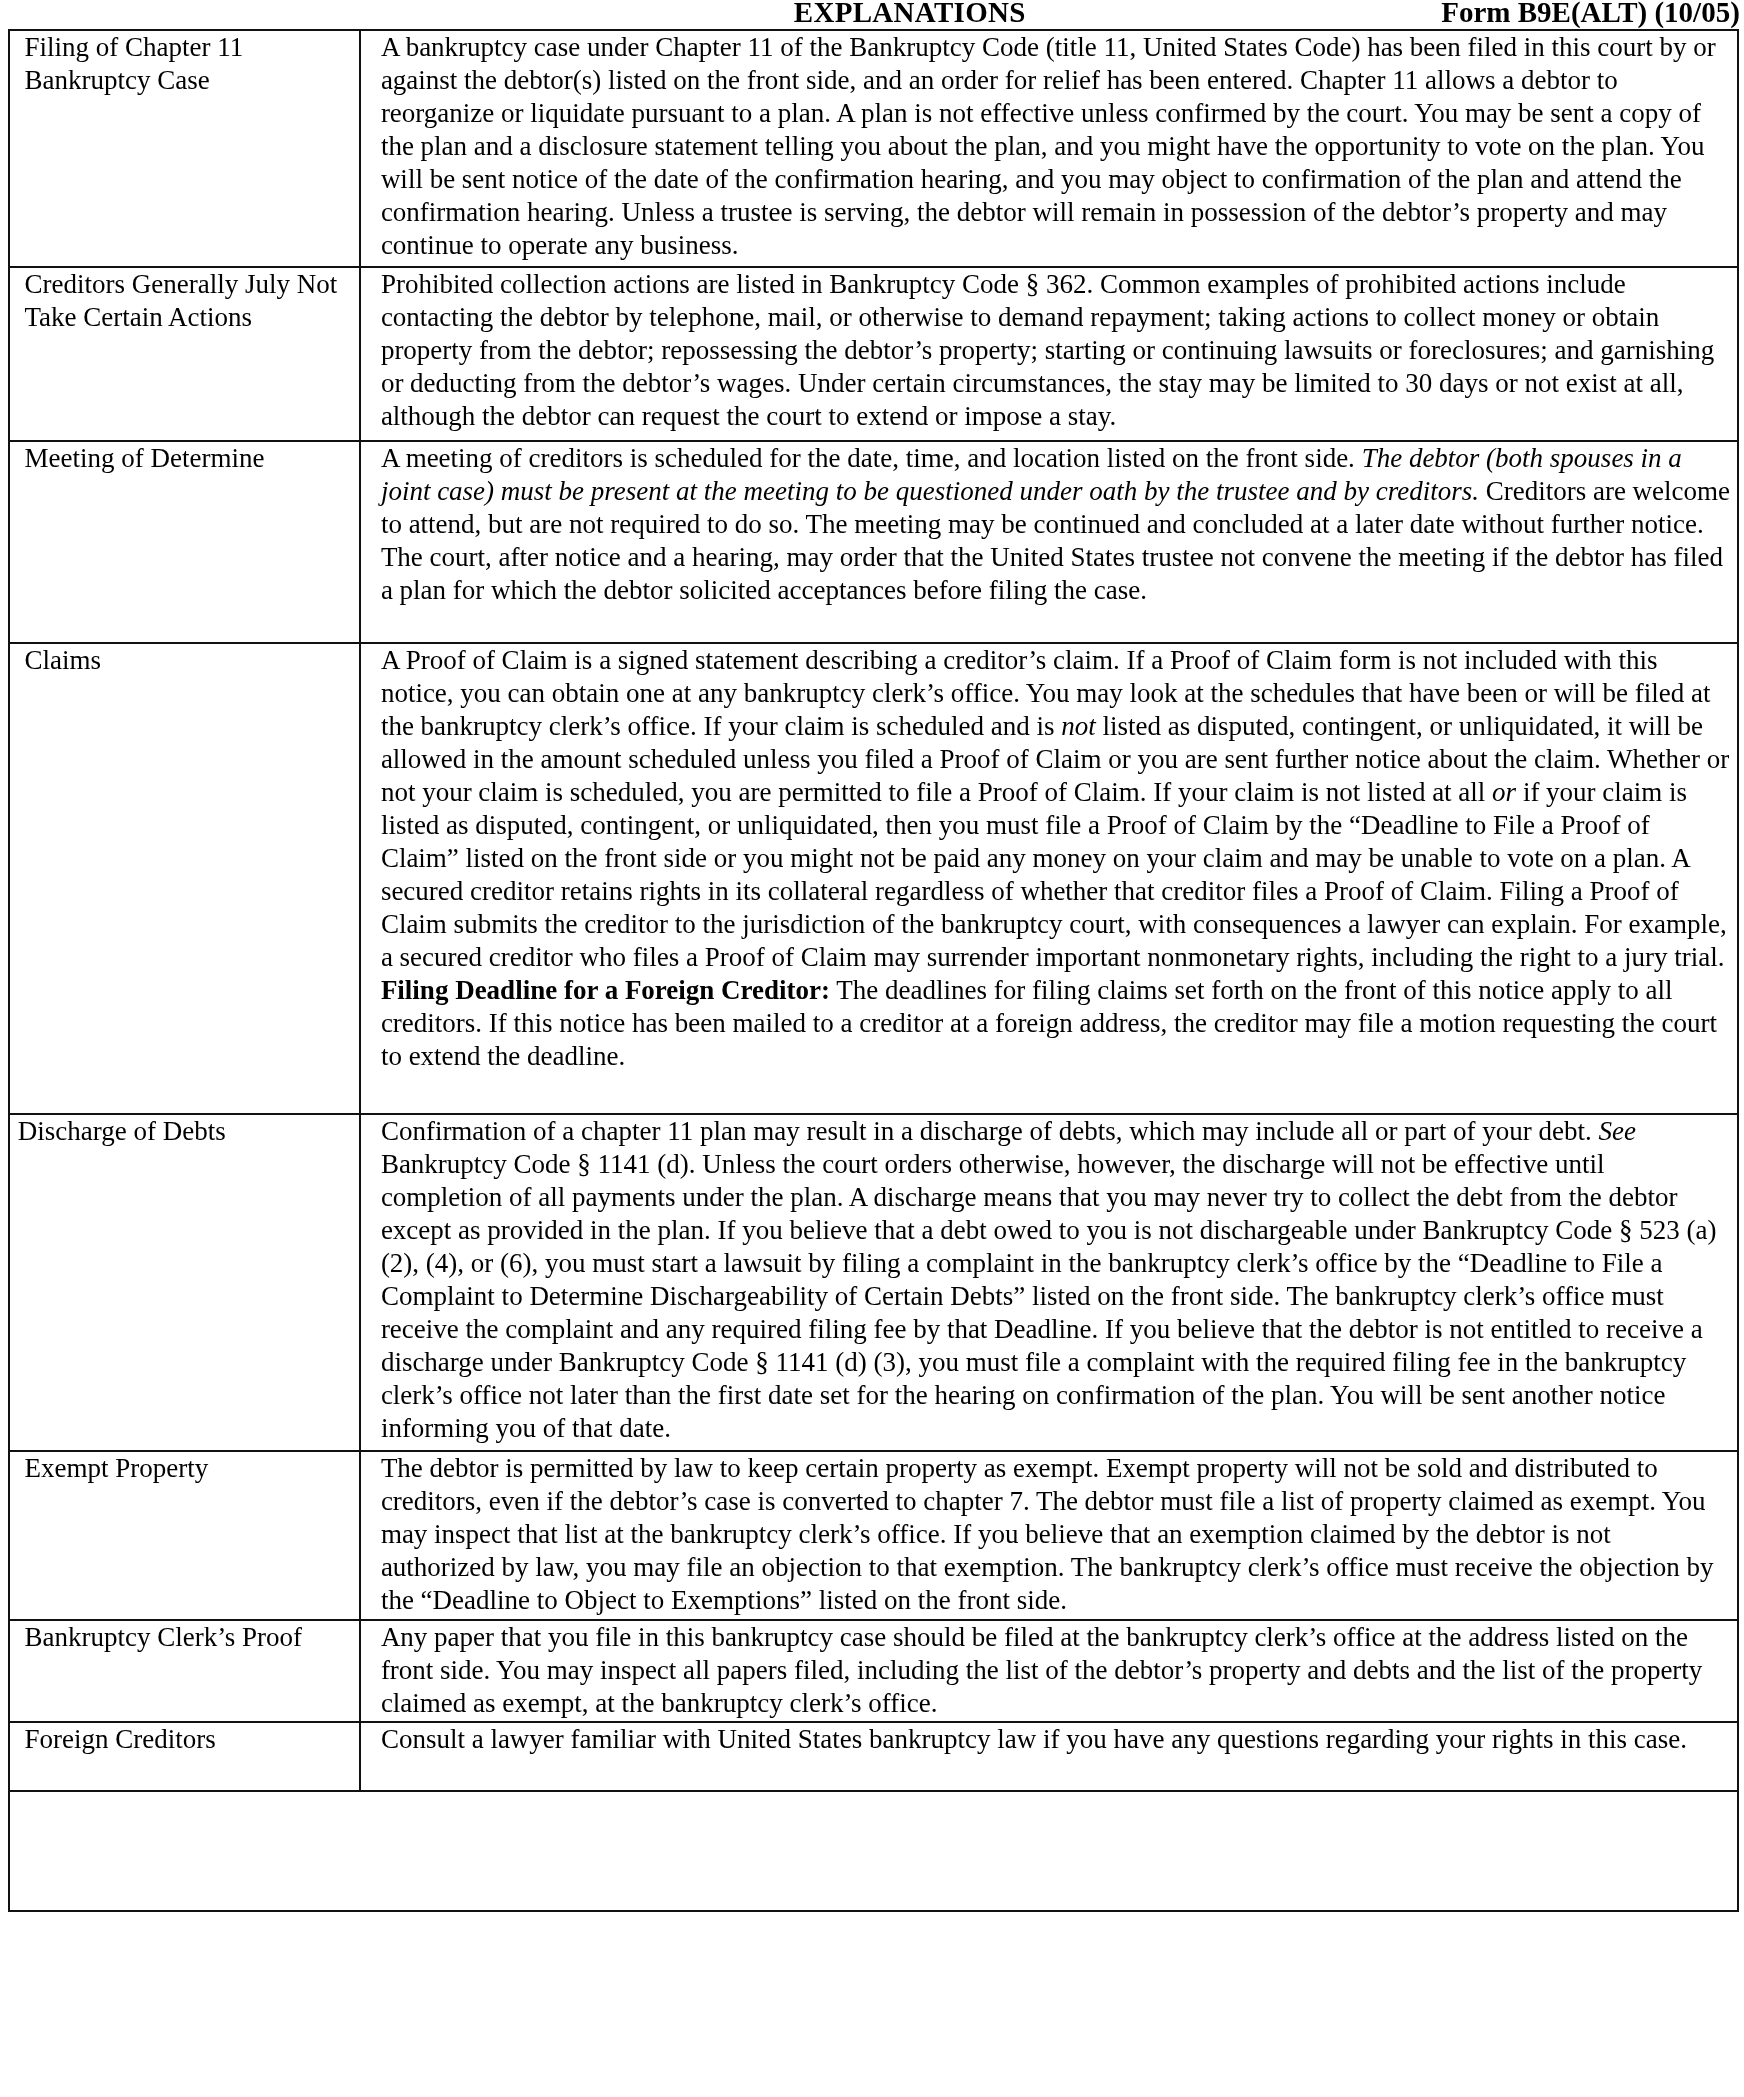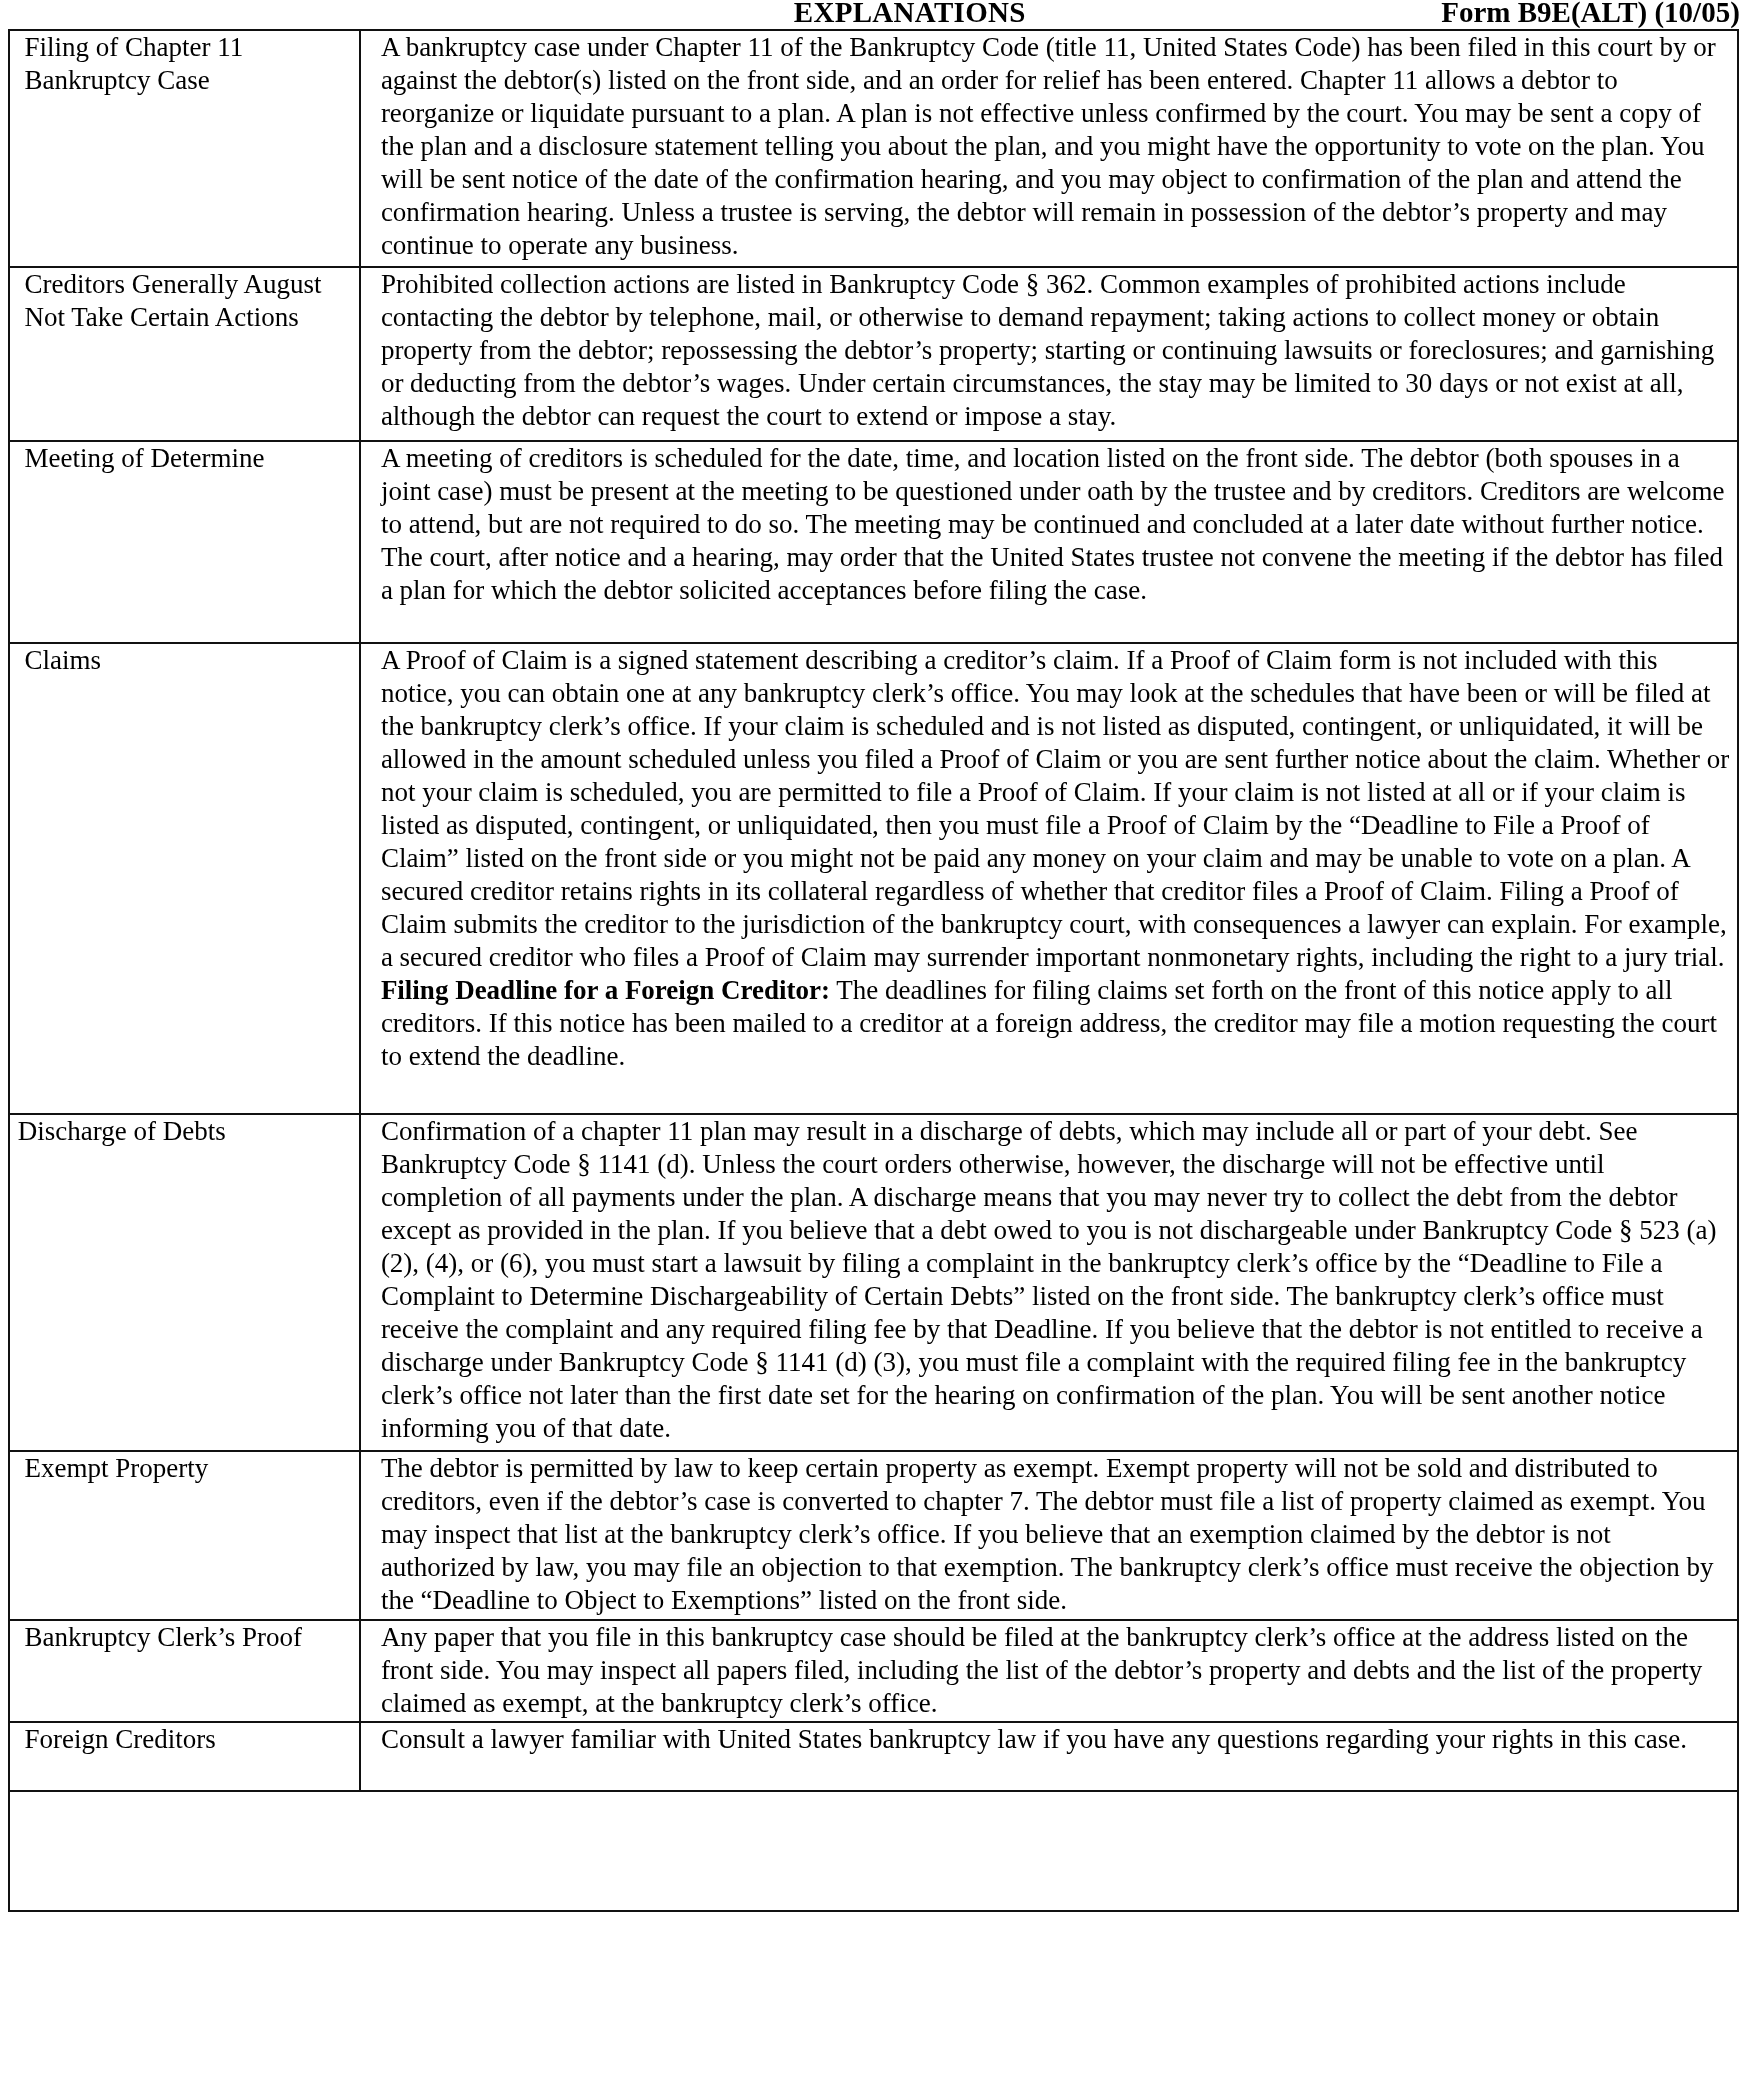--- a/index.html
+++ b/index.html
@@ -47,21 +47,21 @@
       border: 2px solid #111111;
       vertical-align: top;
       font-size: 27px;
       line-height: 33px;
       padding: 0 9.8px 0 14.7px;
       margin-left: 48px;
     }
     td.label-cell { width: 325px; }
     td.text-cell { padding-left: 19.6px !important; padding-right: 5.9px !important; }
     .bold { font-weight: bold; }
-    .ital { }
+    .ital { font-style: italic; }
     tr.r1 td { height: 235px; }
     tr.r2 td { height: 82px; }
     tr.r3 td { height: 172px; }
     tr.r4 td { height: 200px; }
     tr.r5 td { height: 469px; }
     tr.r6 td { height: 335px; padding-left: 8px; }
     tr.r7 td { height: 167px; }
     tr.r8 td { height: 100px; }
     tr.r9 td { height: 67px; }
     tr.refer td {
@@ -80,21 +80,21 @@
   <span class="form-id">Form B9E(ALT) (10/05)</span>
 </div>
 
 <table class="explanations">
   <tbody>
     <tr class="r1">
       <td class="label-cell"><span>Filing of Chapter 11 Bankruptcy Case</span></td>
       <td class="text-cell"><span>A bankruptcy case under Chapter 11 of the Bankruptcy Code (title 11, United States Code) has been filed in this court by or against the debtor(s) listed on the front side, and an order for relief has been entered.  Chapter 11 allows a debtor to reorganize or liquidate pursuant to a plan.  A plan is not effective unless confirmed by the court.  You may be sent a copy of the plan and a disclosure statement telling you about the plan, and you might have the opportunity to vote on the plan.  You will be sent notice of the date of the confirmation hearing, and you may object to confirmation of the plan and attend the confirmation hearing.  Unless a trustee is serving, the debtor will remain in possession of the debtor’s property and may continue to operate any business.</span></td>
     </tr>
     <tr class="r3">
-      <td class="label-cell"><span>Creditors Generally August Not Take Certain Actions</span></td>
+      <td class="label-cell"><span>Creditors Generally July Not Take Certain Actions</span></td>
       <td class="text-cell"><span>Prohibited collection actions are listed in Bankruptcy Code § 362.  Common examples of prohibited actions include contacting the debtor by telephone, mail, or otherwise to demand repayment; taking actions to collect money or obtain property from the debtor; repossessing the debtor’s property; starting or continuing lawsuits or foreclosures; and garnishing or deducting from the debtor’s wages.  Under certain circumstances, the stay may be limited to 30 days or not exist at all, although the debtor can request the court to extend or impose a stay.</span></td>
     </tr>
     <tr class="r4">
       <td class="label-cell"><span>Meeting of Determine</span></td>
       <td class="text-cell"><span>A meeting of creditors is scheduled for the date, time, and location listed on the front side.  </span><span class="ital">The debtor (both spouses in a joint case) must be present at the meeting to be questioned under oath by the trustee and by creditors.</span><span>  Creditors are welcome to attend, but are not required to do so.  The meeting may be continued and concluded at a later date without further notice.  The court, after notice and a hearing, may order that the United States trustee not convene the meeting if the debtor has filed a plan for which the debtor solicited acceptances before filing the case.</span></td>
     </tr>
     <tr class="r5">
       <td class="label-cell"><span>Claims</span></td>
       <td class="text-cell"><span>A Proof of Claim is a signed statement describing a creditor’s claim.  If a Proof of Claim form is not included with this notice, you can obtain one at any bankruptcy clerk’s office. You may look at the schedules that have been or will be filed at the bankruptcy clerk’s office.  If your claim is scheduled and is </span><span class="ital">not</span><span> listed as disputed, contingent, or unliquidated, it will be allowed in the amount scheduled unless you filed a Proof of Claim or you are sent further notice about the claim.  Whether or not your claim is scheduled, you are permitted to file a Proof of Claim.  If your claim is not listed at all </span><span class="ital">or</span><span> if your claim is listed as disputed, contingent, or unliquidated, then you must file a Proof of Claim by the “Deadline to File a Proof of Claim” listed on the front side or you might not be paid any money on your claim and may be unable to vote on a plan.  A secured creditor retains rights in its collateral regardless of whether that creditor files a Proof of Claim.  Filing a Proof of Claim submits the creditor to the jurisdiction of the bankruptcy court, with consequences a lawyer can explain.  For example, a secured creditor who files a Proof of Claim may surrender important nonmonetary rights, including the right to a jury trial. </span><span class="bold">Filing Deadline for a Foreign Creditor:</span><span> The deadlines for filing claims set forth on the front of this notice apply to all creditors.  If this notice has been mailed to a creditor at a foreign address, the creditor may file a motion requesting the court to extend the deadline.</span></td>
     </tr>

